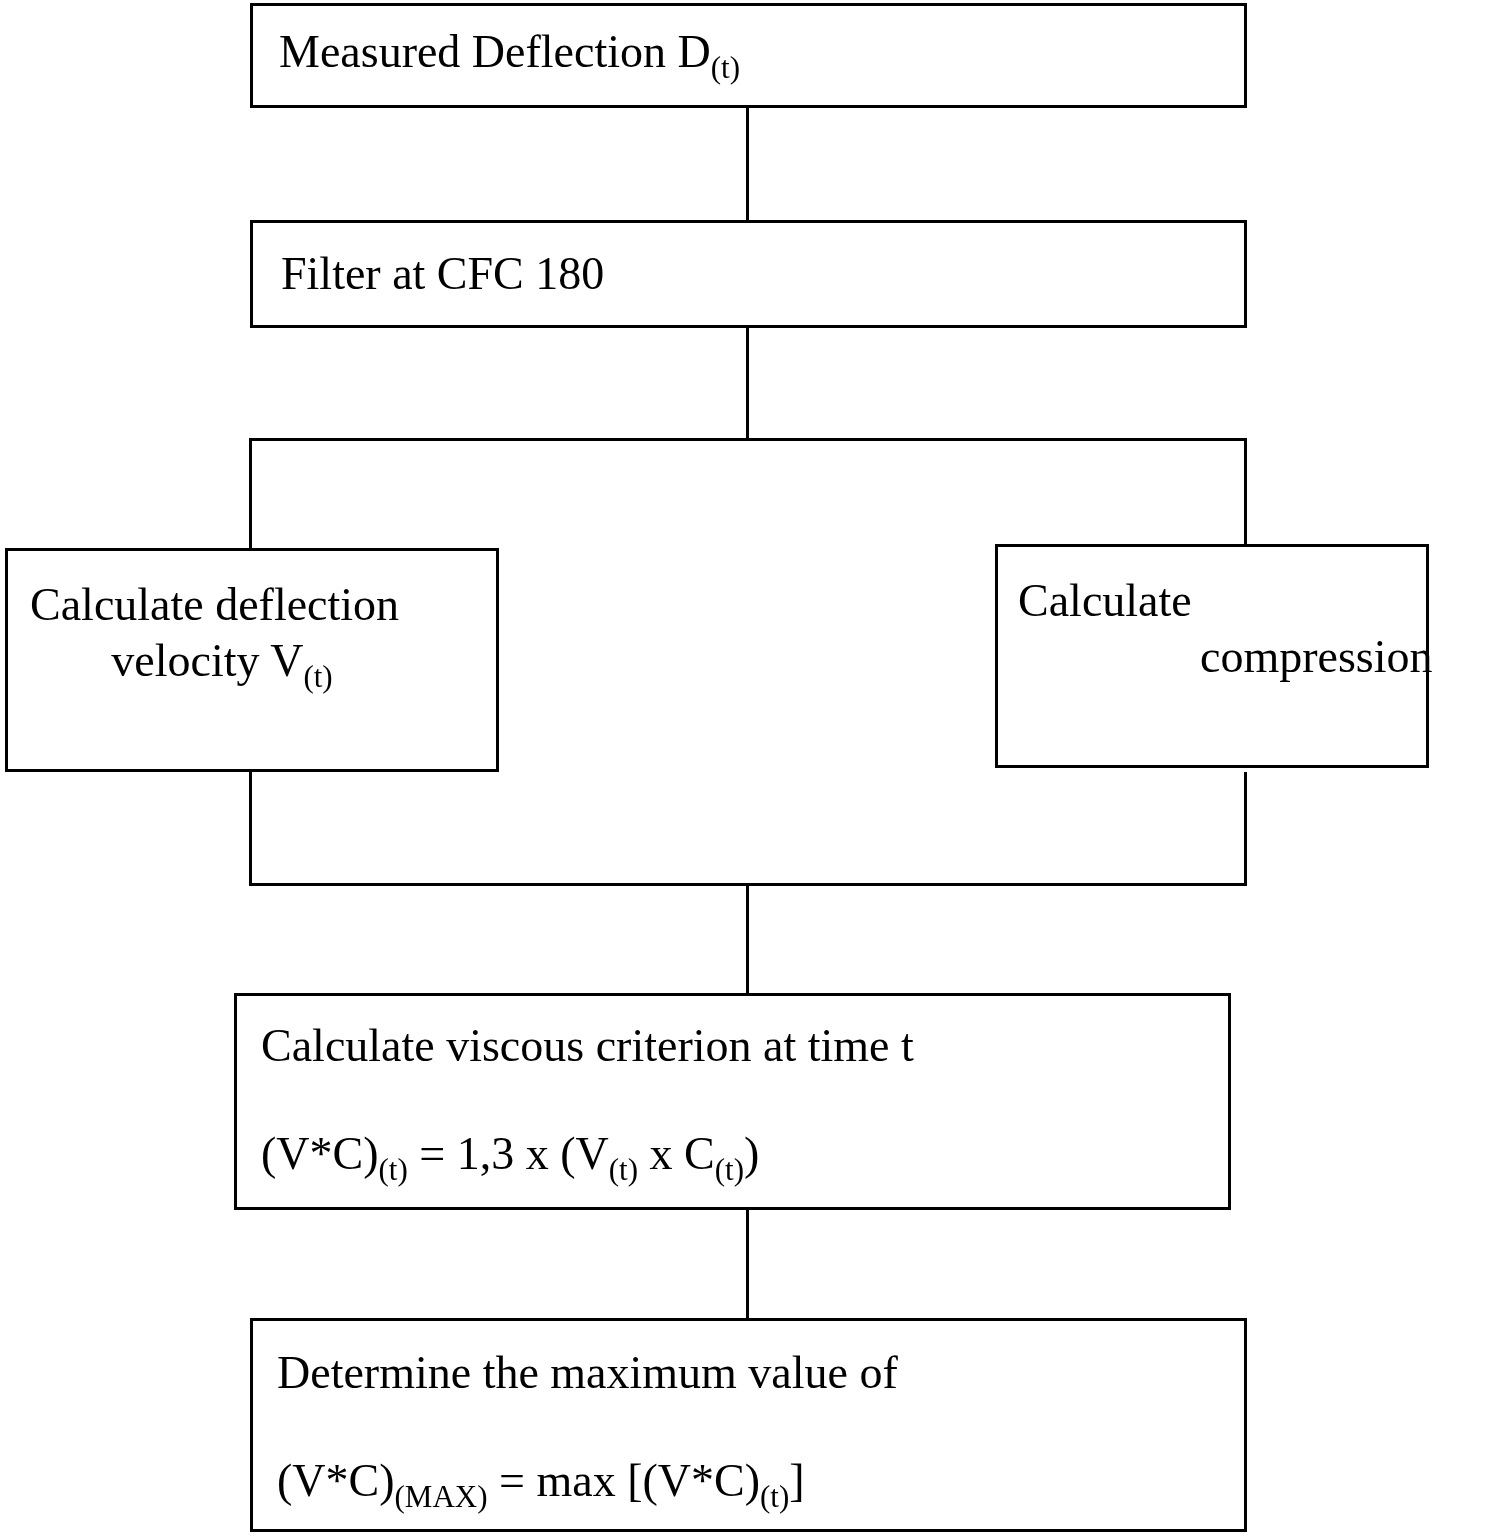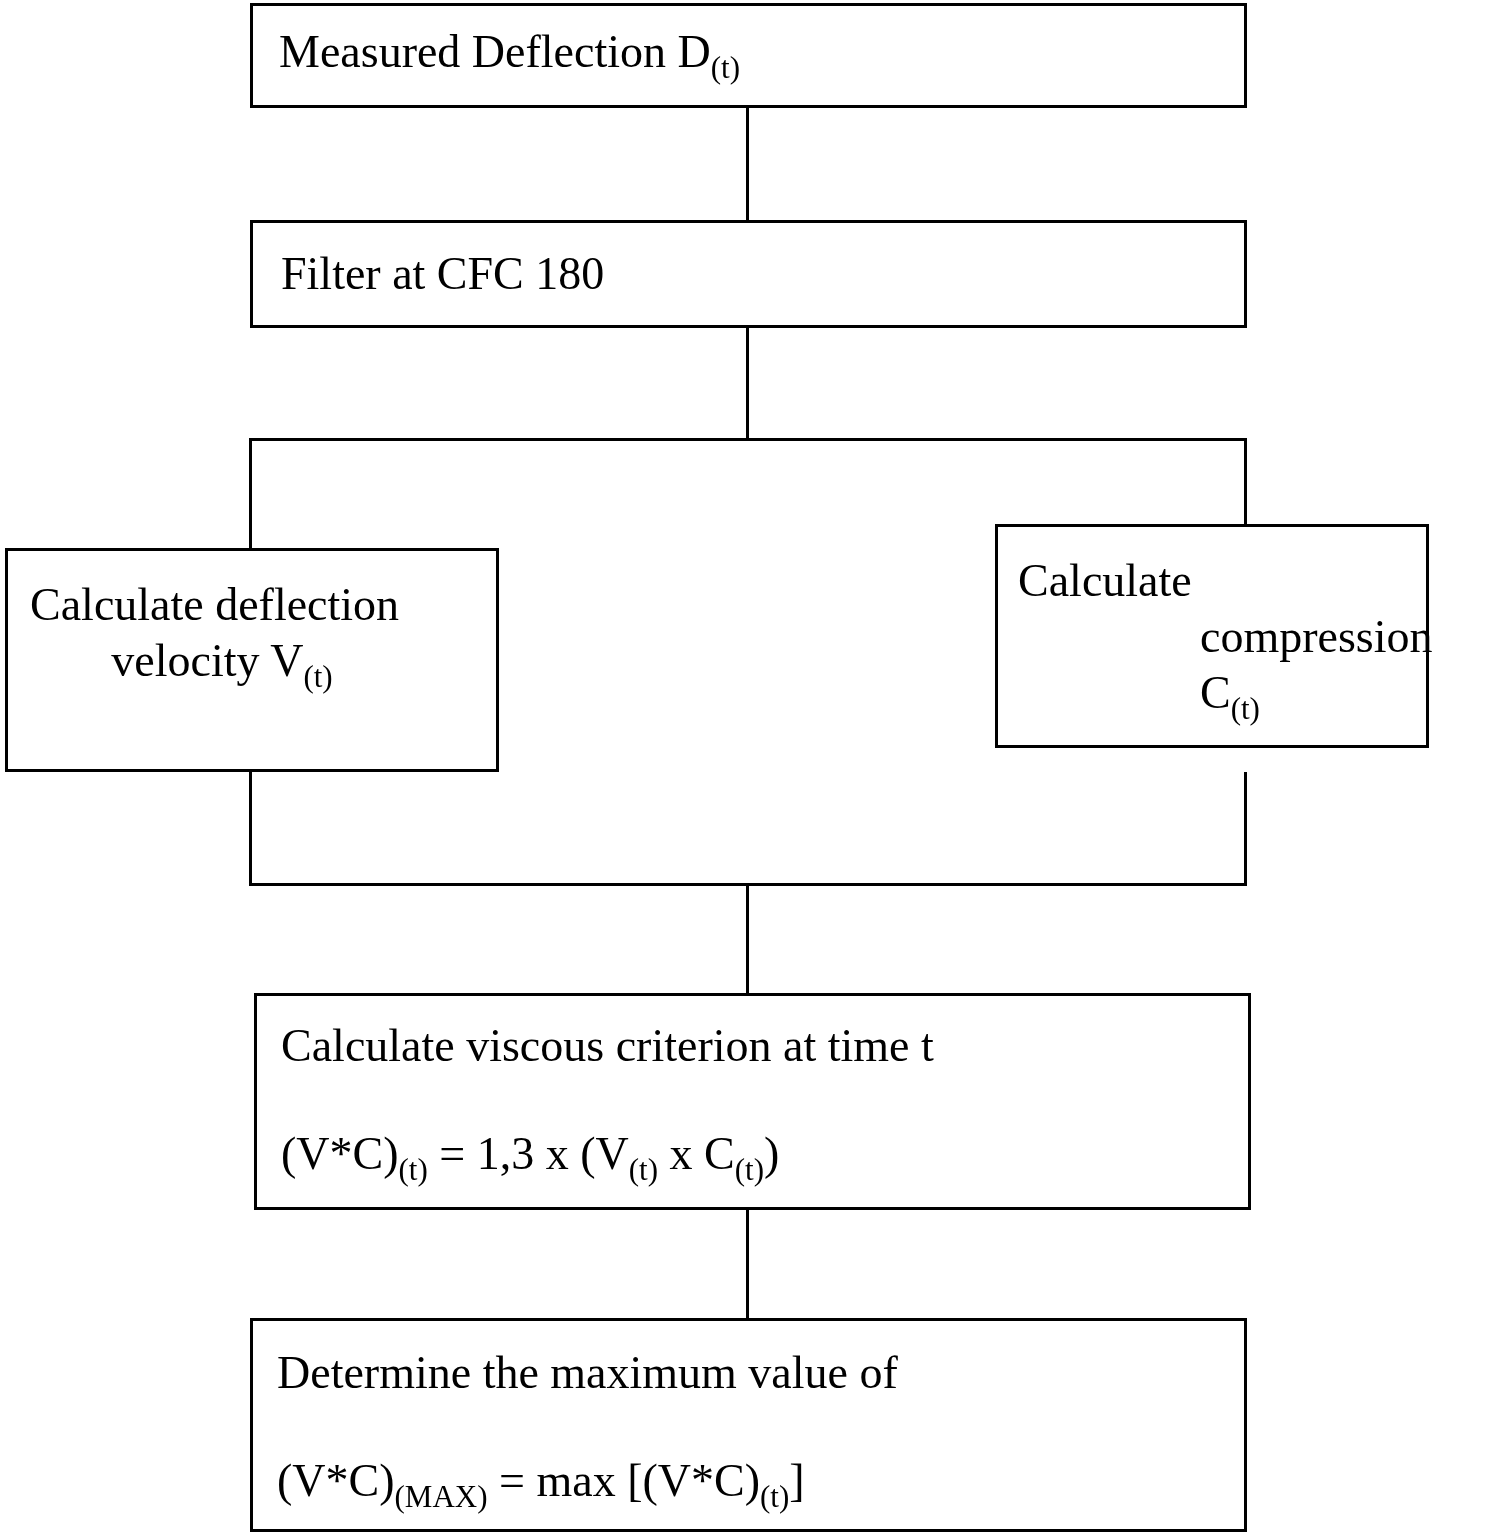--- a/index.html
+++ b/index.html
@@ -70,40 +70,37 @@
 
   <div class="fbox box-velocity" style="left:5px; top:548px; width:494px; height:224px;">
     <div class="l1">
       <span>Calculate deflection</span>
     </div>
     <div class="l2">
       <span>velocity V</span><span class="sub">(t)</span>
     </div>
   </div>
 
-  <div class="fbox box-compression" style="left:995px; top:524px; width:434px; height:224px;">
+  <div class="fbox box-compression" style="left:995px; top:544px; width:434px; height:224px;">
     <div class="l1">
       <span>Calculate</span>
     </div>
     <div class="indent">
       <span>compression</span>
-    </div>
-    <div class="indent">
-      <span>C</span><span class="sub">(t)</span>
     </div>
   </div>
 
   <div class="connector" style="left:249px; top:772px; width:3px; height:111px;"></div>
   <div class="connector" style="left:1244px; top:772px; width:3px; height:111px;"></div>
 
   <div class="connector" style="left:249px; top:883px; width:998px; height:3px;"></div>
 
   <div class="connector" style="left:746px; top:883px; width:3px; height:110px;"></div>
 
-  <div class="fbox box-viscous" style="left:254px; top:993px; width:997px; height:217px;">
+  <div class="fbox box-viscous" style="left:234px; top:993px; width:997px; height:217px;">
     <div class="l1">
       <span>Calculate viscous criterion at time t</span>
     </div>
     <div class="l2">
       <span>(V*C)</span><span class="sub">(t)</span><span> = 1,3 x (V</span><span class="sub">(t)</span><span> x C</span><span class="sub">(t)</span><span>)</span>
     </div>
   </div>
 
   <div class="connector" style="left:746px; top:1210px; width:3px; height:108px;"></div>
 

